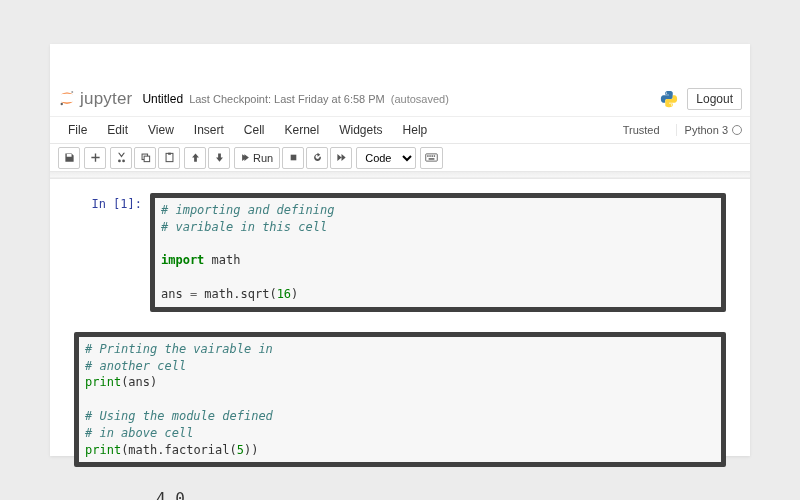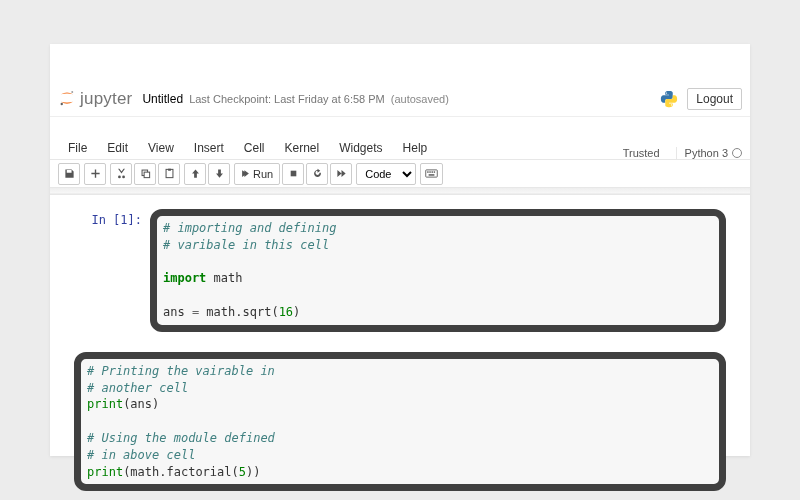--- a/index.html
+++ b/index.html
@@ -67,25 +67,25 @@
     border: 1px solid #ccc;
     border-radius: 2px;
     font-size: 12px;
     padding: 3px 8px;
     color: #333;
     cursor: pointer;
   }
   
   #menubar {
     display: flex;
-    align-items: flex-end;
+    align-items: center;
     padding: 0 8px;
     border-top: 1px solid #eee;
     border-bottom: 1px solid #e7e7e7;
-    height: 44px;
+    height: 28px;
   }
   .menu-item {
     font-size: 12px;
     color: #333;
     padding: 4px 10px;
     cursor: pointer;
   }
   .menu-right {
     margin-left: auto;
     display: flex;
@@ -160,22 +160,22 @@
     flex: 0 0 76px;
     text-align: right;
     padding: 4px 8px 0 0;
     font-family: monospace;
     font-size: 12px;
     color: #303F9F;
   }
   .input-area {
     flex: 1;
     background: #f7f7f7;
-    border: 7px solid #404040;
-    border-radius: 12px;
+    border: 5px solid #404040;
+    border-radius: 2px;
     padding: 4px 6px;
     font-family: monospace;
     font-size: 12px;
     line-height: 1.4;
     white-space: pre;
     overflow: hidden;
   }
   .output-area {
     flex: 1;
     padding: 2px 6px;

